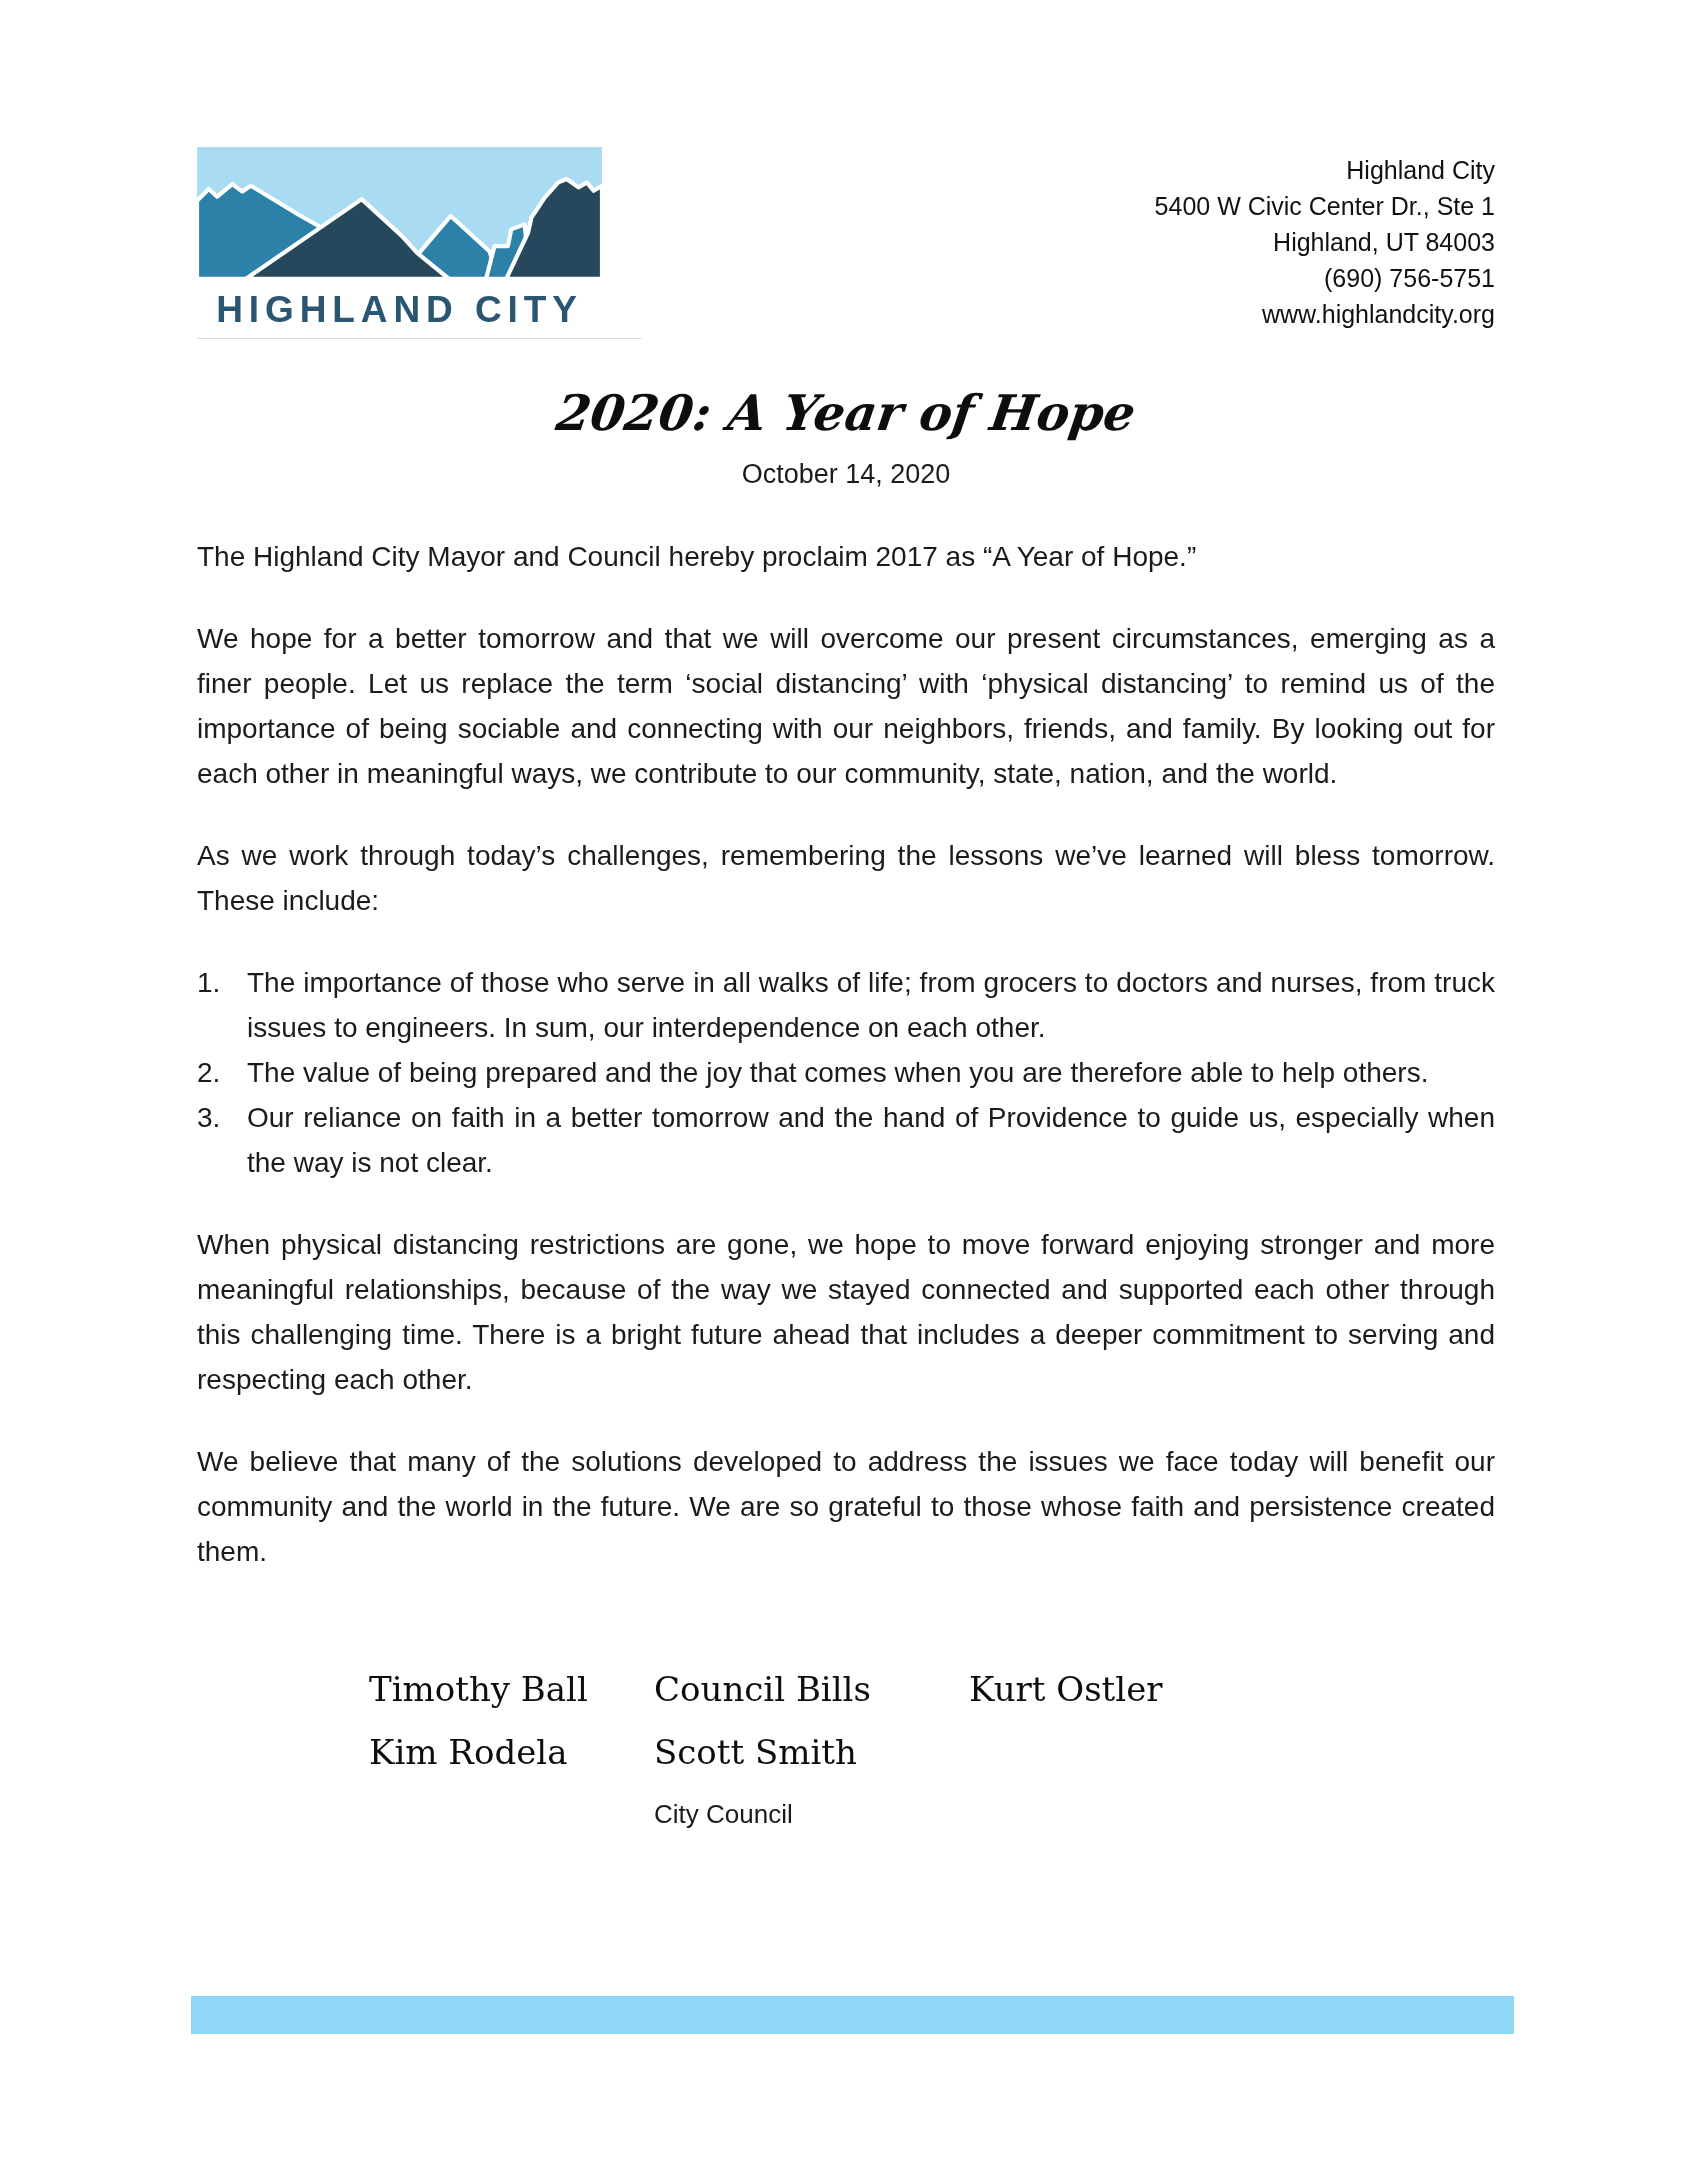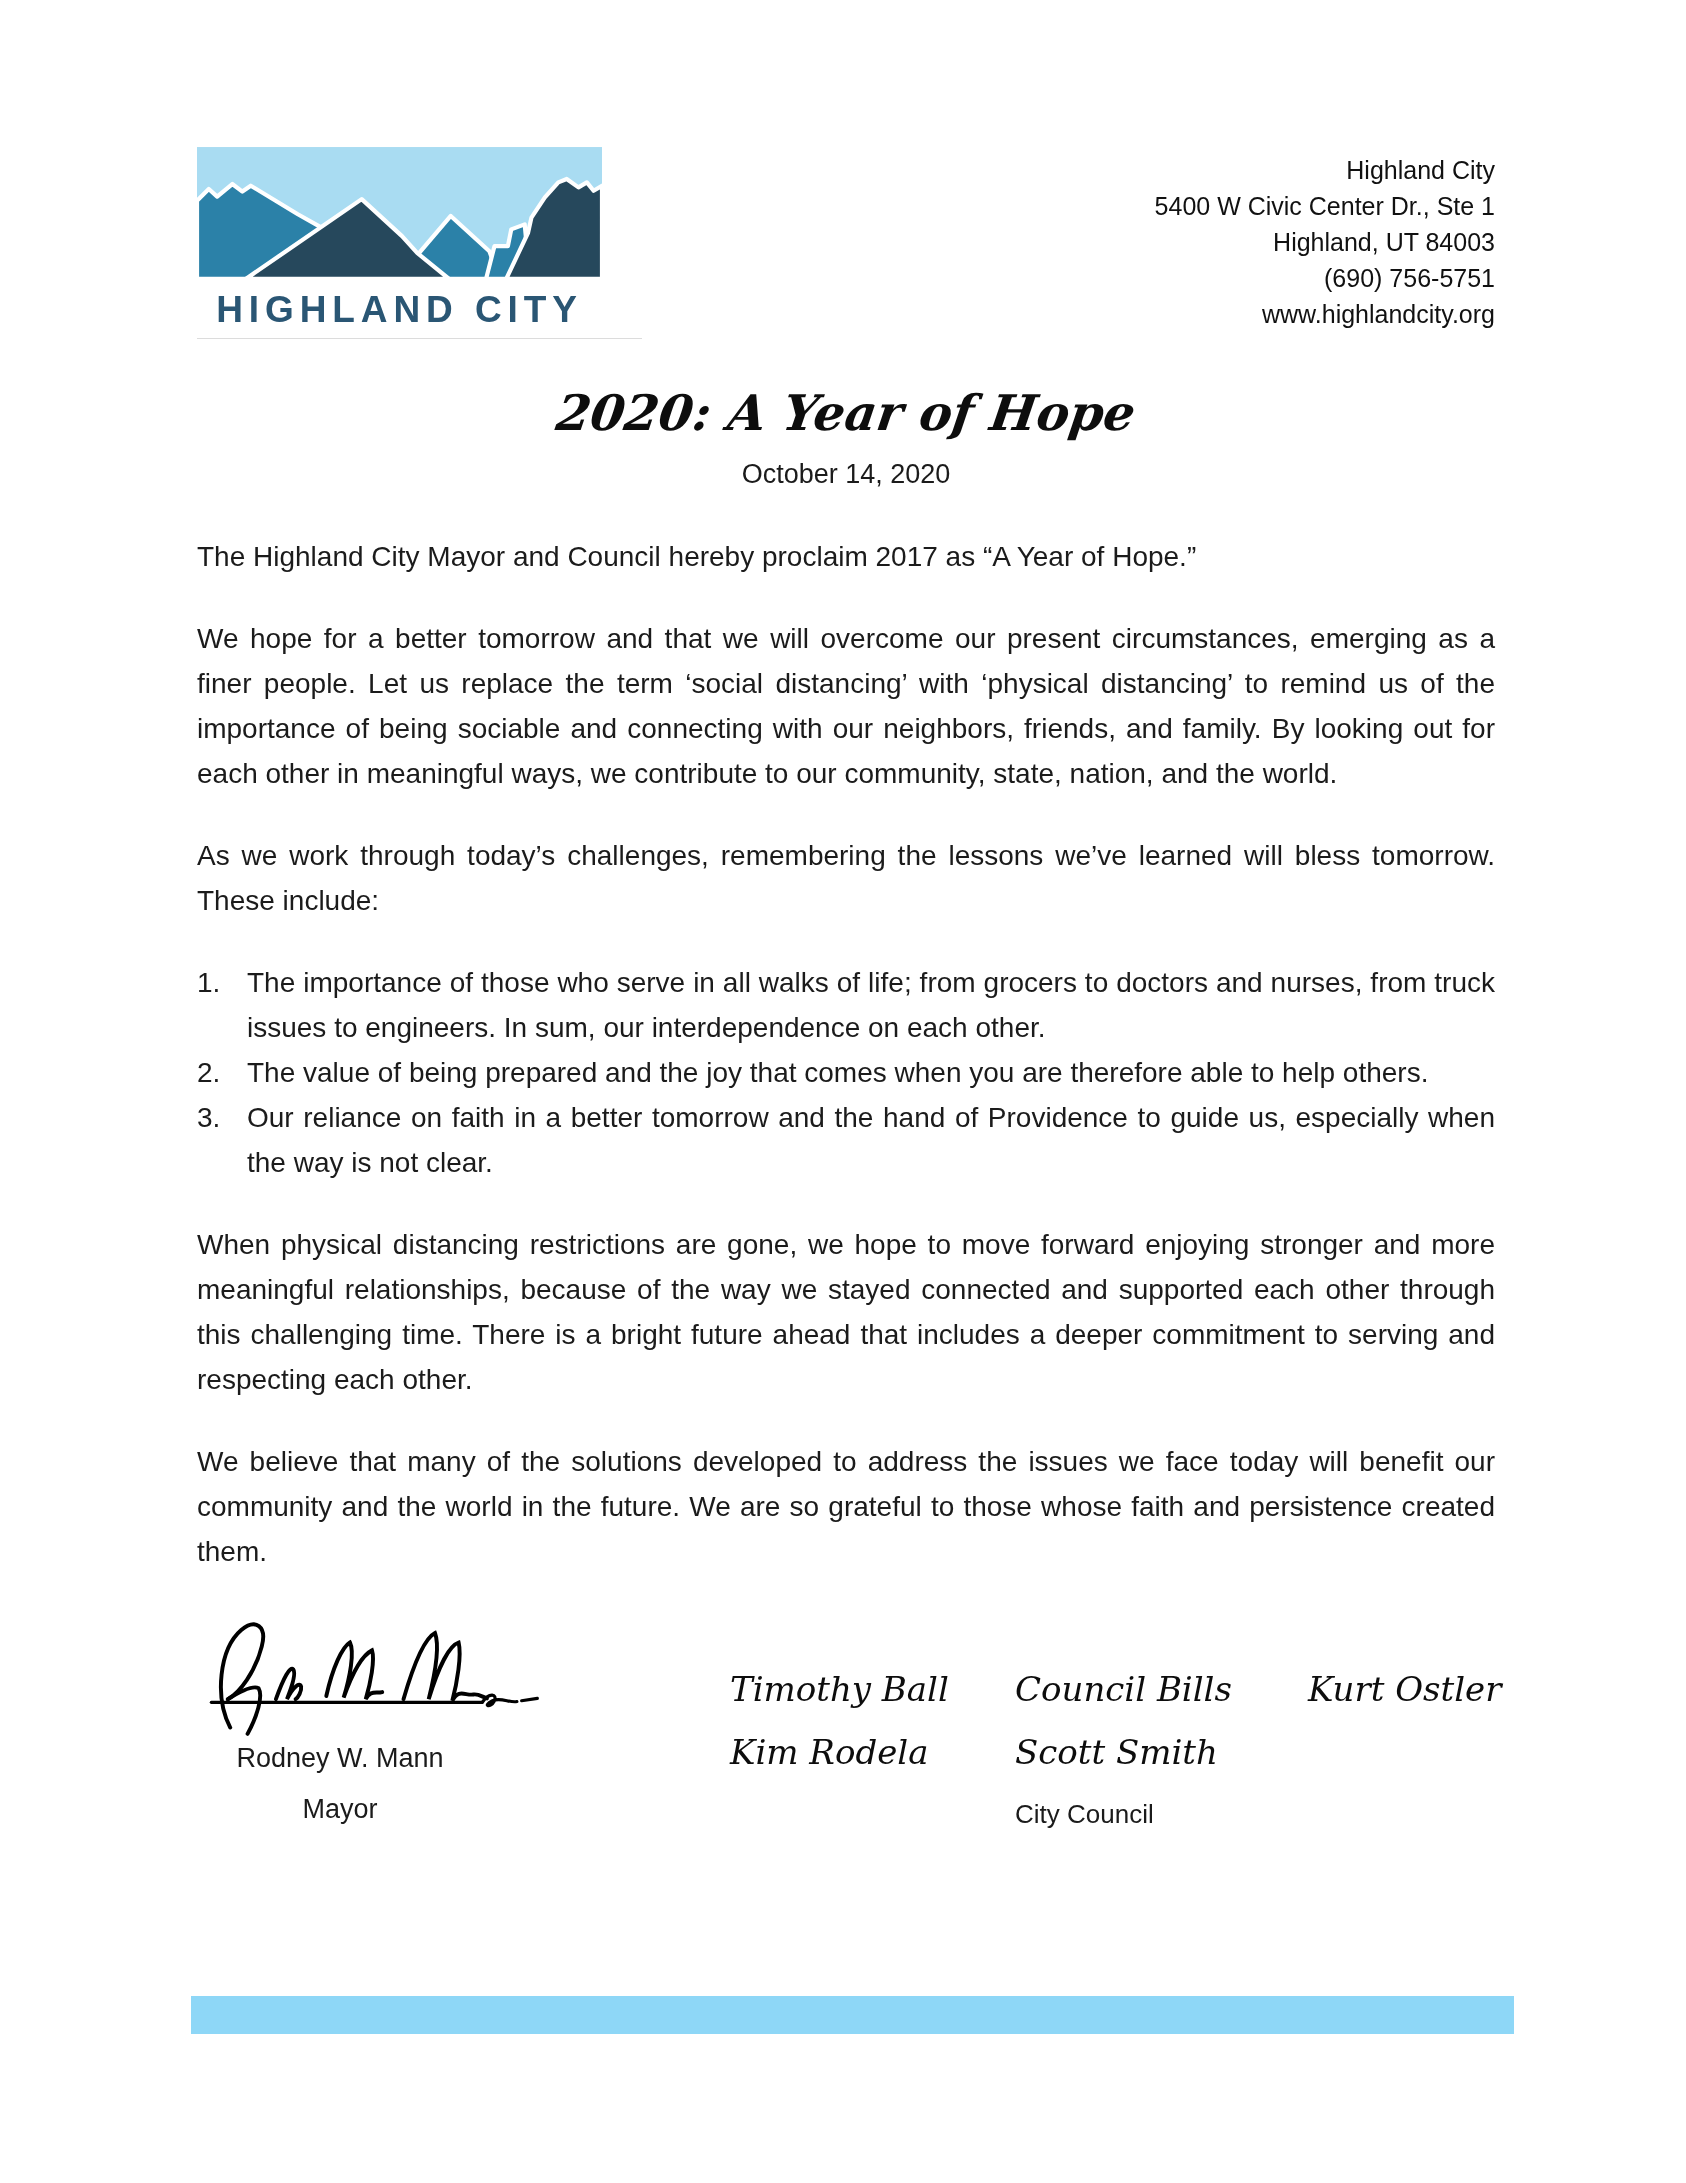--- a/index.html
+++ b/index.html
@@ -64,21 +64,20 @@
   .sig-svg { display: block; width: 361px; height: 126px; }
   .sig-name-wrap { width: 286px; text-align: center; }
   .sig-name { font-size: 27px; line-height: 37px; margin-top: 3.4px; }
   .sig-title { font-size: 27px; line-height: 37px; margin-top: 13.4px; }
   .council-col { padding-top: 47px; }
   .col1 { margin-left: 172px; width: 214px; }
   .col2 { margin-left: 71px; width: 239px; }
   .col3 { margin-left: 76px; text-align: center; }
   .script-name {
     font-family: "DejaVu Serif", serif;
-    font-style: italic;
     font-size: 34px;
     line-height: 63px;
     white-space: nowrap;
     color: #0d0d0d;
   }
   .council-label { font-size: 26px; line-height: 37px; margin-top: 11.8px; }
 
   
   .footer-bar {
     position: absolute;
@@ -140,43 +139,20 @@
     <div class="list-item">
       <span class="list-num">3.</span>
       <span class="list-text">Our reliance on faith in a better tomorrow and the hand of Providence to guide us, especially when the way is not clear.</span>
     </div>
   </div>
 
   <p class="body-par">When physical distancing restrictions are gone, we hope to move forward enjoying stronger and more meaningful relationships, because of the way we stayed connected and supported each other through this challenging time. There is a bright future ahead that includes a deeper commitment to serving and respecting each other.</p>
   <p class="body-par">We believe that many of the solutions developed to address the issues we face today will benefit our community and the world in the future.  We are so grateful to those whose faith and persistence created them.</p>
 
   <div class="sig-row">
-    <div class="mayor-block">
-      <svg class="sig-svg" viewBox="0 0 430 160" xmlns="http://www.w3.org/2000/svg">
-        <g fill="none" stroke="#000000" stroke-width="5" stroke-linecap="round">
-
-          <path d="M4,116 L348,116" stroke-width="4"></path>
-          <path d="M348,116 c8,-12 20,-12 15,-1 c-4,8 -16,6 -2,-1 c10,-5 22,3 31,1" stroke-width="4"></path>
-          <path d="M398,114 l20,-3" stroke-width="4"></path>
-
-          <path d="M28,148 C8,110 14,48 42,24 C60,9 75,19 68,45 C60,77 40,104 25,112"></path>
-          <path d="M25,112 C44,100 58,95 64,98 C70,108 62,134 50,156"></path>
-
-          <path d="M86,112 C96,84 104,70 108,74 C112,80 104,102 100,112 C108,96 116,90 118,96 C119,102 114,110 111,112"></path>
-
-          <path d="M150,108 C158,72 170,46 180,40 C186,52 180,84 172,110 C184,76 196,56 208,50 C212,62 206,92 200,112 C206,100 213,105 221,103"></path>
-
-          <path d="M248,112 C262,64 276,34 288,28 C294,44 288,80 280,112 C292,72 306,44 318,40 C322,56 316,92 310,114 C318,98 327,108 337,106 C343,105 348,109 354,111"></path>
-        </g>
-      </svg>
-      <div class="sig-name-wrap">
-        <div class="sig-name">Rodney W. Mann</div>
-        <div class="sig-title">Mayor</div>
-      </div>
-    </div>
 
     <div class="council-col col1">
       <div class="script-name">Timothy Ball</div>
       <div class="script-name">Kim Rodela</div>
     </div>
 
     <div class="council-col col2">
       <div class="script-name">Council Bills</div>
       <div class="script-name">Scott Smith</div>
       <div class="council-label">City Council</div>

